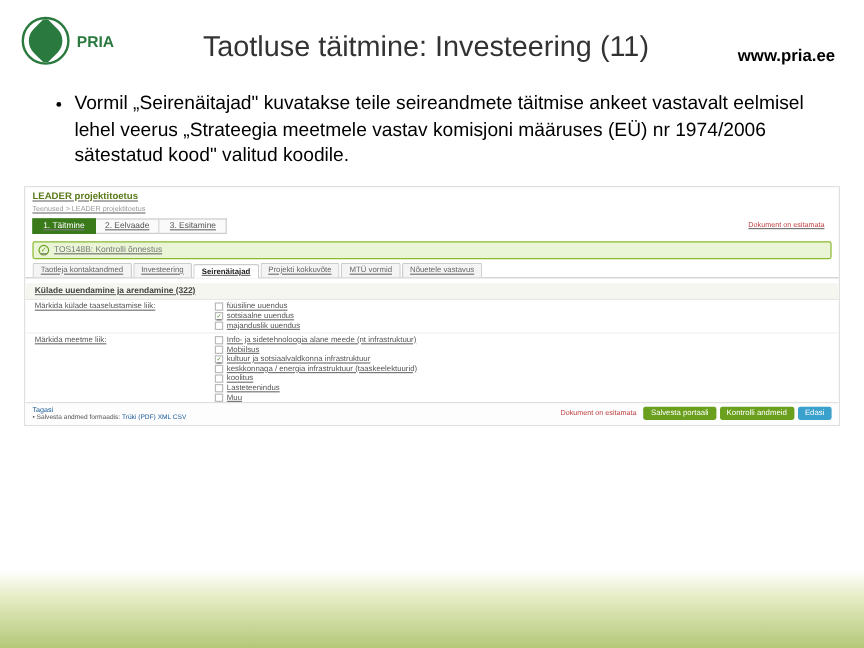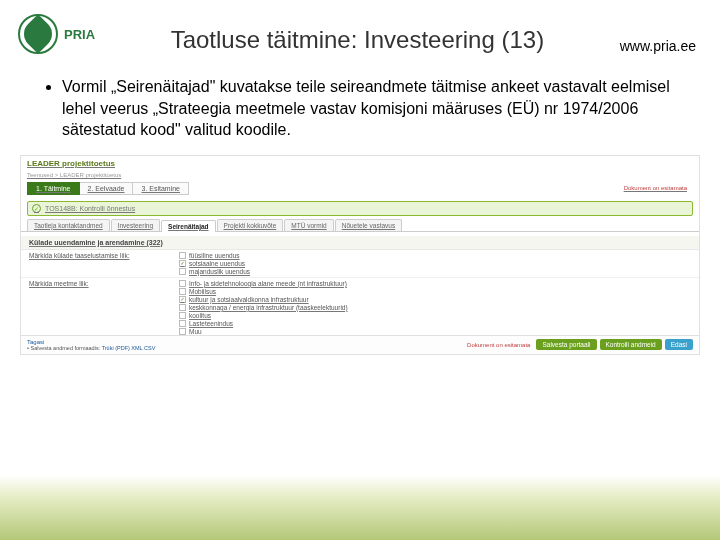--- a/index.html
+++ b/index.html
@@ -21,21 +21,21 @@
   .logo-circle .leaf {
     position: absolute; width: 28px; height: 28px;
     background: #2a7a3f; border-radius: 0 50% 0 50%;
     transform: rotate(45deg); top: 4px; left: 4px;
   }
   .logo-text { font-size: 13px; font-weight: bold; color: #2a7a3f; }
   .title {
     font-size: 24px; font-weight: normal; color: #333;
     text-align: center; flex: 1; padding: 0 6px;
   }
-  .url { font-size: 14px; font-weight: normal; color: #000; padding-right: 6px; }
+  .url { font-size: 14px; font-weight: bold; color: #000; padding-right: 6px; }
   .bullet-block { padding: 18px 40px 10px 50px; font-size: 16px; color: #000; line-height: 1.35; }
   .bullet-block ul { list-style: disc; padding-left: 12px; }
   .screenshot {
     margin: 4px 20px 0 20px; border: 1px solid #e0e0e0;
     font-size: 7px; color: #777; background: #fff;
     position: relative; height: 200px; overflow: hidden; text-decoration: underline;
   }
   .sc-title { padding: 3px 6px; color: #5a7a1a; font-weight: bold; font-size: 8px; }
   .sc-crumb { padding: 1px 6px; color: #999; font-size: 6px; }
   .sc-steps {
@@ -79,21 +79,21 @@
 </head>
 <body>
 
 <div class="header">
   <div class="logo-block">
     <div class="logo-circle">
         <div class="leaf"></div>
       </div>
     <div class="logo-text">PRIA</div>
   </div>
-  <div class="title">Taotluse täitmine: Investeering (13)</div>
+  <div class="title">Taotluse täitmine: Investeering (11)</div>
   <div class="url">www.pria.ee</div>
 </div>
 
 <div class="bullet-block">
   <ul>
       <li>Vormil „Seirenäitajad" kuvatakse teile seireandmete täitmise ankeet vastavalt eelmisel lehel veerus „Strateegia meetmele vastav komisjoni määruses (EÜ) nr 1974/2006 sätestatud kood" valitud koodile.</li>
     </ul>
 </div>
 
 <div class="screenshot">

